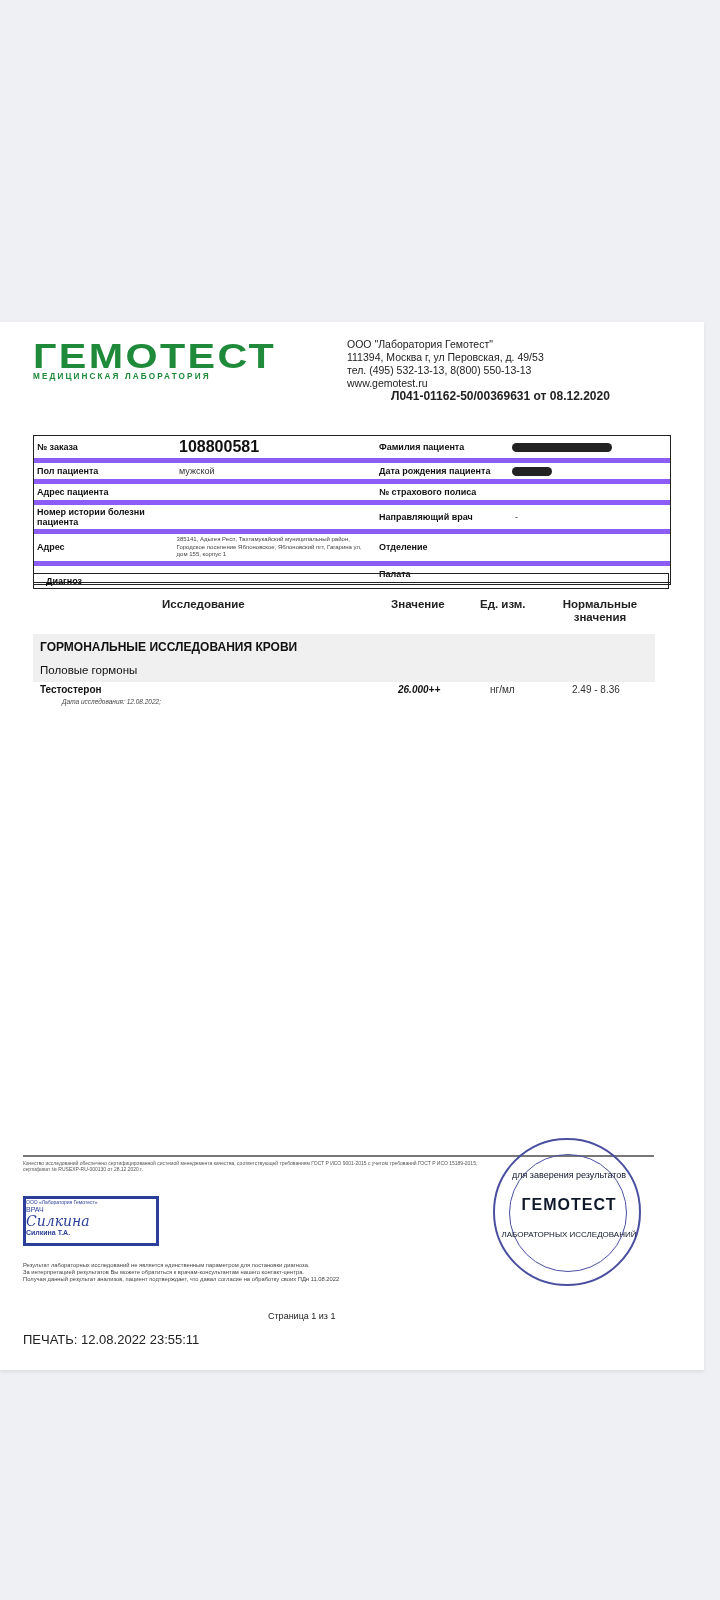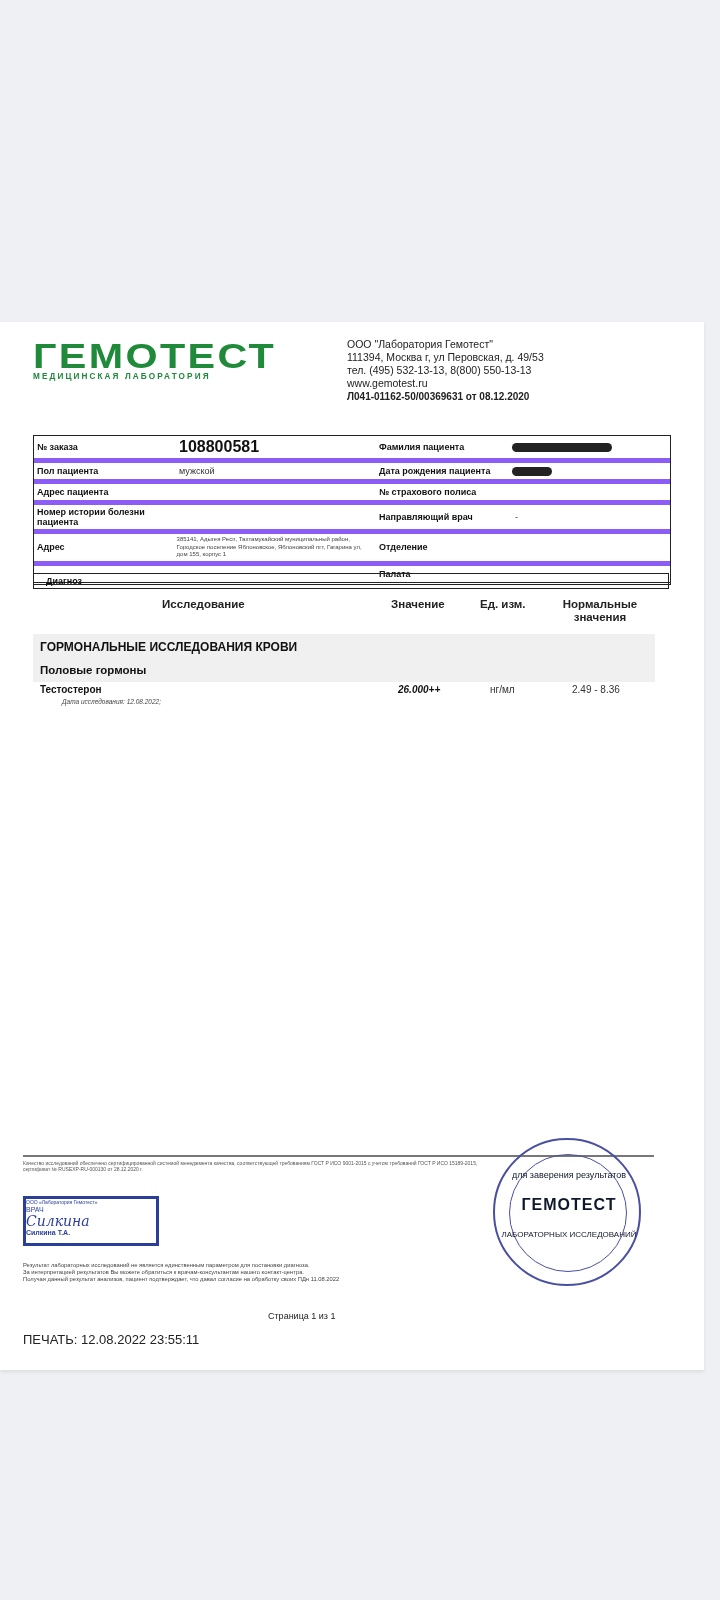--- a/index.html
+++ b/index.html
@@ -13,21 +13,21 @@
   }
   .abs { position:absolute; }
   .logo-main {
     left:33px; top:19px; font-size:35px; font-weight:bold; color:#1e8a3a; letter-spacing:2px;
     transform:scaleX(1.18); transform-origin:left top; line-height:30px;
   }
   .logo-sub {
     left:33px; top:50px; font-size:8.2px; font-weight:bold; color:#1e8a3a; letter-spacing:2.1px;
   }
   .company { left:347px; top:16px; font-size:10.5px; line-height:13px; color:#222; }
-  .company .lic { font-weight:bold; font-size:10px; }
+  .company .lic { font-weight:bold; font-size:12px;margin-left:44px; }
   .info-table {
     left:33px; top:113px; width:636px; border:1.5px solid #222; border-bottom:3px double #222;
   }
   .info-row { display:flex; border-bottom:5px solid #8b5cf6; font-size:9px; min-height:16px; }
   .info-row:last-child { border-bottom:none; }
   .info-left { width:342px; display:flex; }
   .info-right { flex:1; display:flex; align-items:center; }
   .lbl { font-weight:bold; padding:2px 3px; width:136px; display:flex; align-items:center; }
   .val { padding:2px 3px; display:flex; align-items:center; color:#333; }
   .val.big { font-size:16px; font-weight:bold; color:#111; }
@@ -37,21 +37,21 @@
   .scribble { display:inline-block; height:9px; background:#222; border-radius:5px; }
   .diag-box {
     left:33px; top:251px; width:636px; height:16px; border:1.5px solid #222;
     font-size:9px; font-weight:bold; box-sizing:border-box; padding:2px 12px;
   }
   .th { font-size:11.5px; font-weight:bold; color:#222; top:276px; }
   .section {
     left:33px; top:312px; width:622px; height:48px; background:#f0f0f1;
   }
   .sec1 { left:40px; top:318px; font-size:12px; font-weight:bold; }
-  .sec2 { left:40px; top:342px; font-size:11.5px; font-weight:bold; }
+  .sec2 { left:40px; top:342px; font-size:11.5px; font-weight:normal; }
   .test-name { left:40px; top:362px; font-size:10px; font-weight:bold; }
   .test-date { left:62px; top:376px; font-size:6.5px; font-style:italic; color:#444; }
   .test-val { left:398px; top:362px; font-size:10px; font-weight:bold; font-style:italic; }
   .test-unit { left:490px; top:362px; font-size:10px; color:#333; }
   .test-norm { left:572px; top:362px; font-size:10px; color:#333; }
   .footer-line { left:23px; top:833px; width:631px; height:2px; background:#777; }
   .footer-quality { left:23px; top:838px; width:470px; font-size:5px; line-height:6px; color:#555; }
   .doc-stamp {
     left:23px; top:874px; width:136px; height:50px; border:3px solid #2b3f9a; box-sizing:border-box;
     color:#2b3f9a; font-size:7px; line-height:9px; background:#fff;

